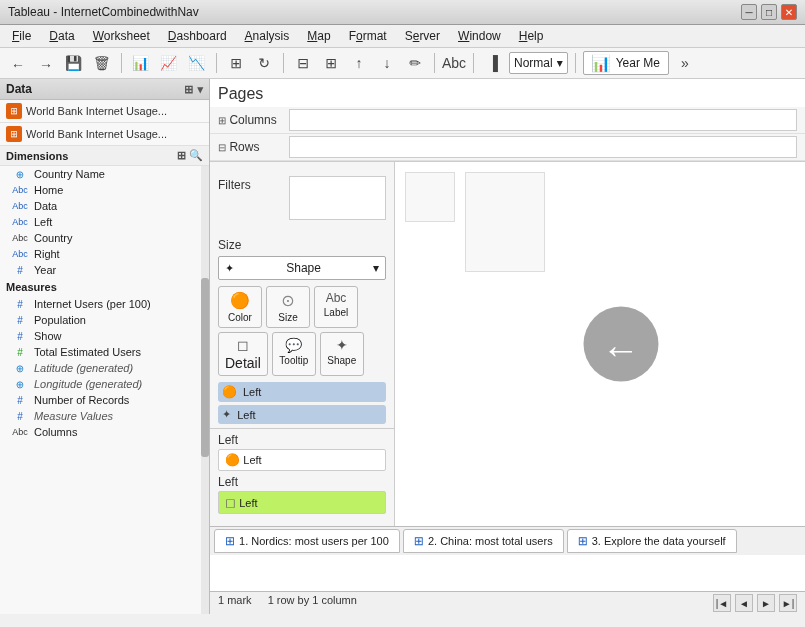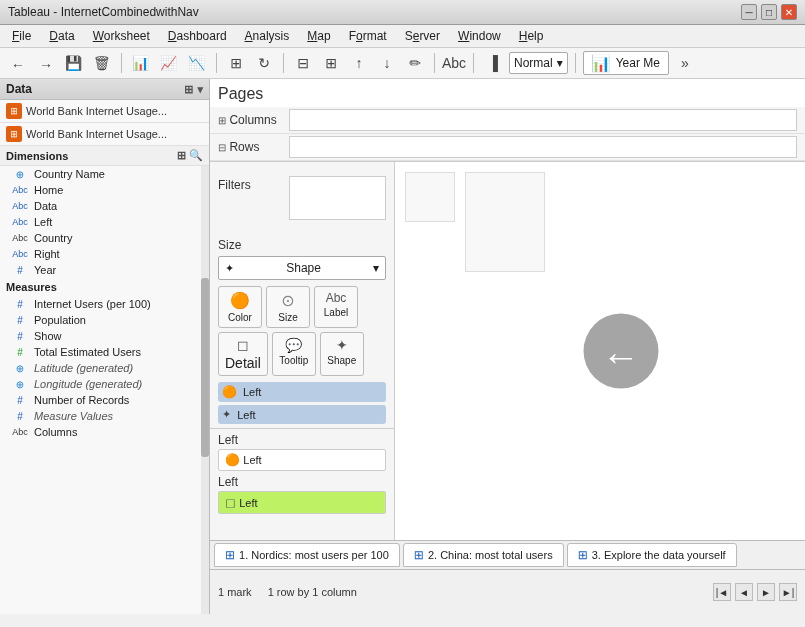--- a/index.html
+++ b/index.html
@@ -65,21 +65,21 @@
     .marks-field-item { display: flex; align-items: center; gap: 6px; padding: 3px 4px; background: #b8cce4; border-radius: 3px; margin-top: 3px; cursor: pointer; }
     .marks-field-icon { font-size: 12px; color: #444; }
     .marks-field-label { font-size: 11px; color: #222; }
 
     
     #bottom-tabs { display: flex; align-items: center; border-top: 1px solid #bbb; background: #f0f0f0; padding: 2px 4px; gap: 3px; overflow: hidden; }
     .tab-item { display: flex; align-items: center; gap: 4px; padding: 4px 10px; border: 1px solid #bbb; border-radius: 3px 3px 0 0; background: white; cursor: pointer; font-size: 11px; white-space: nowrap; }
     .tab-icon { color: #2060c0; font-size: 12px; }
 
     
-    #status-bar { background: #f0f0f0; border-top: 1px solid #bbb; padding: 13px 8px; display: flex; align-items: center; justify-content: space-between; font-size: 11px; color: #333; }
+    #status-bar { background: #f0f0f0; border-top: 1px solid #bbb; padding: 2px 8px; display: flex; align-items: flex-start; justify-content: space-between; font-size: 11px; color: #333; margin-top: 36px; }
     .status-nav { display: flex; gap: 4px; }
     .nav-btn { width: 18px; height: 18px; border: 1px solid #bbb; background: #e8e8e8; cursor: pointer; display: flex; align-items: center; justify-content: center; font-size: 10px; }
 
     .left-panel-inner { position: relative; flex: 1; overflow: hidden; }
 
     
     #col-row-area { background: #f5f5f5; border-bottom: 1px solid #ccc; }
     .cr-row { display: flex; align-items: center; padding: 2px 8px; gap: 6px; border-bottom: 1px solid #e0e0e0; }
     .cr-label { font-size: 12px; color: #333; width: 65px; display: flex; align-items: center; gap: 3px; }
     .cr-shelf { flex: 1; min-height: 22px; background: white; border: 1px solid #ccc; }

